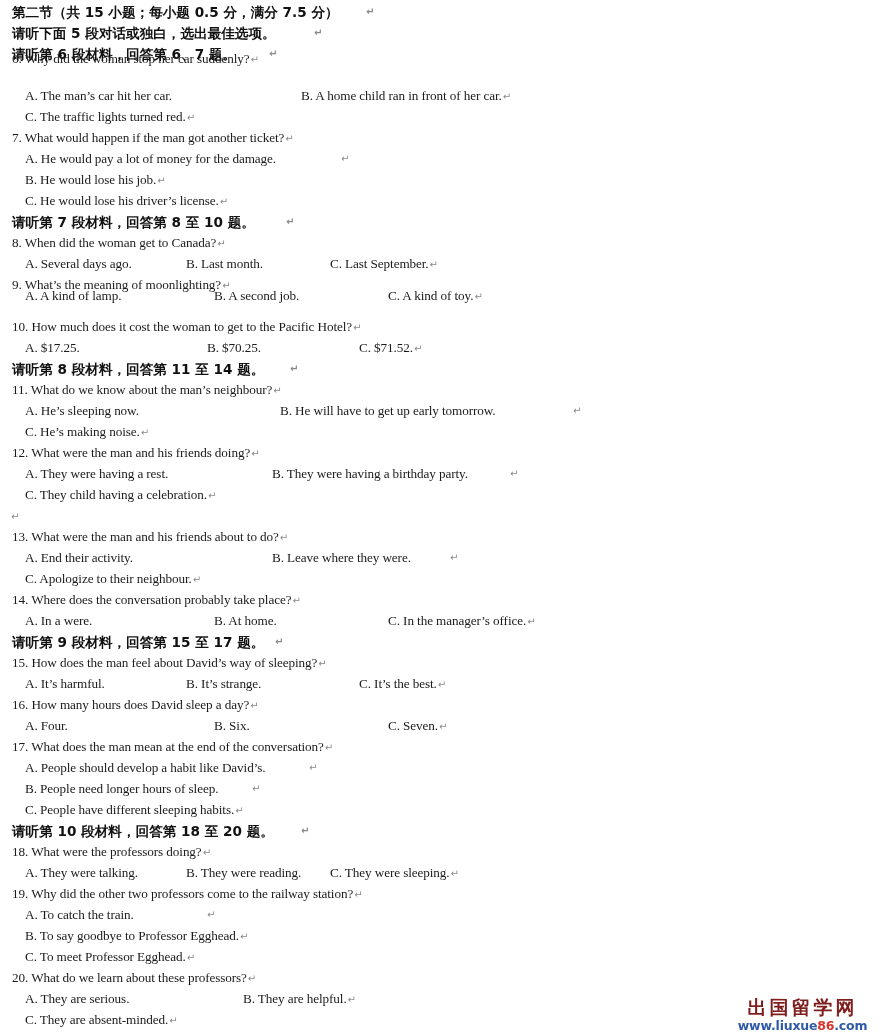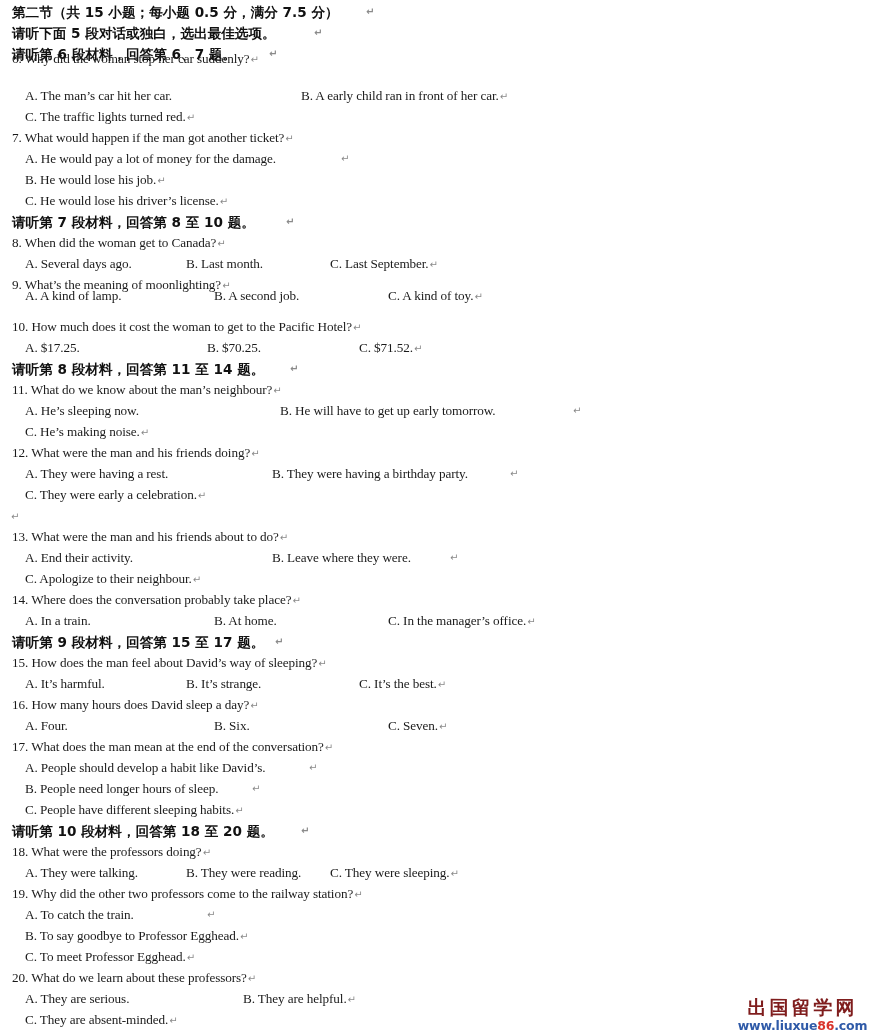--- a/index.html
+++ b/index.html
@@ -26,21 +26,21 @@
 </head>
 <body>
 
 <div class="page" id="page">
     <div class="line heading" style="top: 3px; left: 12px;"><span>第二节（共 15 小题；每小题 0.5 分，满分 7.5 分）</span><span class="para abs" style="left: 353px;">↵</span></div>
     <div class="line heading" style="top: 24px; left: 12px;"><span>请听下面 5 段对话或独白，选出最佳选项。</span><span class="para abs" style="left: 301px;">↵</span></div>
     <div class="line heading" style="top: 45px; left: 12px;"><span>请听第 6 段材料，回答第 6、7 题。</span><span class="para abs" style="left: 256px;">↵</span></div>
     <div class="line" style="top: 50px; left: 12px;"><span>6. Why did the woman stop her car suddenly?</span><span class="para">↵</span></div>
     <div class="line" style="top: 87px; left: 0px; width: 887px; text-align: center;">
       <span class="opt" style="left: 25px;"><span>A. The man’s car hit her car.</span></span>
-      <span class="opt" style="left: 301px;"><span>B. A early child ran in front of her car.</span><span class="para">↵</span></span>
+      <span class="opt" style="left: 301px;"><span>B. A home child ran in front of her car.</span><span class="para">↵</span></span>
     </div>
     <div class="line" style="top: 108px; left: 0px; width: 887px;">
       <span class="opt" style="left: 25px;"><span>C. The traffic lights turned red.</span><span class="para">↵</span></span>
     </div>
     <div class="line" style="top: 129px; left: 12px;"><span>7. What would happen if the man got another ticket?</span><span class="para">↵</span></div>
     <div class="line" style="top: 150px; left: 0px; width: 887px;">
       <span class="opt" style="left: 25px;"><span>A. He would pay a lot of money for the damage.</span></span>
       <span class="para abs" style="left: 340px;">↵</span>
     </div>
     <div class="line" style="top: 171px; left: 0px; width: 887px;">
@@ -78,35 +78,35 @@
     <div class="line" style="top: 423px; left: 0px; width: 887px;">
       <span class="opt" style="left: 25px;"><span>C. He’s making noise.</span><span class="para">↵</span></span>
     </div>
     <div class="line" style="top: 444px; left: 12px;"><span>12. What were the man and his friends doing?</span><span class="para">↵</span></div>
     <div class="line" style="top: 465px; left: 0px; width: 887px;">
       <span class="opt" style="left: 25px; text-align: center;"><span>A. They were having a rest.</span></span>
       <span class="opt" style="left: 272px;"><span>B. They were having a birthday party.</span></span>
       <span class="para abs" style="left: 509px;">↵</span>
     </div>
     <div class="line" style="top: 486px; left: 0px; width: 887px;">
-      <span class="opt" style="left: 25px;"><span>C. They were early a celebration.</span><span class="para">↵</span></span>
+      <span class="opt" style="left: 25px;"><span>C. They child having a celebration.</span><span class="para">↵</span></span>
     </div>
     <div class="line" style="top: 507px; left: 10px;"><span class="para">↵</span></div>
     <div class="line" style="top: 528px; left: 12px;"><span>13. What were the man and his friends about to do?</span><span class="para">↵</span></div>
     <div class="line" style="top: 549px; left: 0px; width: 776px;">
       <span class="opt" style="left: 25px;"><span>A. End their activity.</span></span>
       <span class="opt" style="left: 272px;"><span>B. Leave where they were.</span></span>
       <span class="para abs" style="left: 449px;">↵</span>
     </div>
     <div class="line" style="top: 570px; left: 0px; width: 887px;">
       <span class="opt" style="left: 25px;"><span>C. Apologize to their neighbour.</span><span class="para">↵</span></span>
     </div>
     <div class="line" style="top: 591px; left: 12px;"><span>14. Where does the conversation probably take place?</span><span class="para">↵</span></div>
     <div class="line" style="top: 612px; left: 0px; width: 887px;">
-      <span class="opt" style="left: 25px;"><span>A. In a train.</span></span>
+      <span class="opt" style="left: 25px;"><span>A. In a were.</span></span>
       <span class="opt" style="left: 214px;"><span>B. At home.</span></span>
       <span class="opt" style="left: 388px;"><span>C. In the manager’s office.</span><span class="para">↵</span></span>
     </div>
     <div class="line heading" style="top: 633px; left: 12px;"><span>请听第 9 段材料，回答第 15 至 17 题。</span><span class="para abs" style="left: 262px;">↵</span></div>
     <div class="line" style="top: 654px; left: 12px;"><span>15. How does the man feel about David’s way of sleeping?</span><span class="para">↵</span></div>
     <div class="line" style="top: 675px; left: 0px; width: 887px;">
       <span class="opt" style="left: 25px;"><span>A. It’s harmful.</span></span>
       <span class="opt" style="left: 186px;"><span>B. It’s strange.</span></span>
       <span class="opt" style="left: 359px;"><span>C. It’s the best.</span><span class="para">↵</span></span>
     </div>

